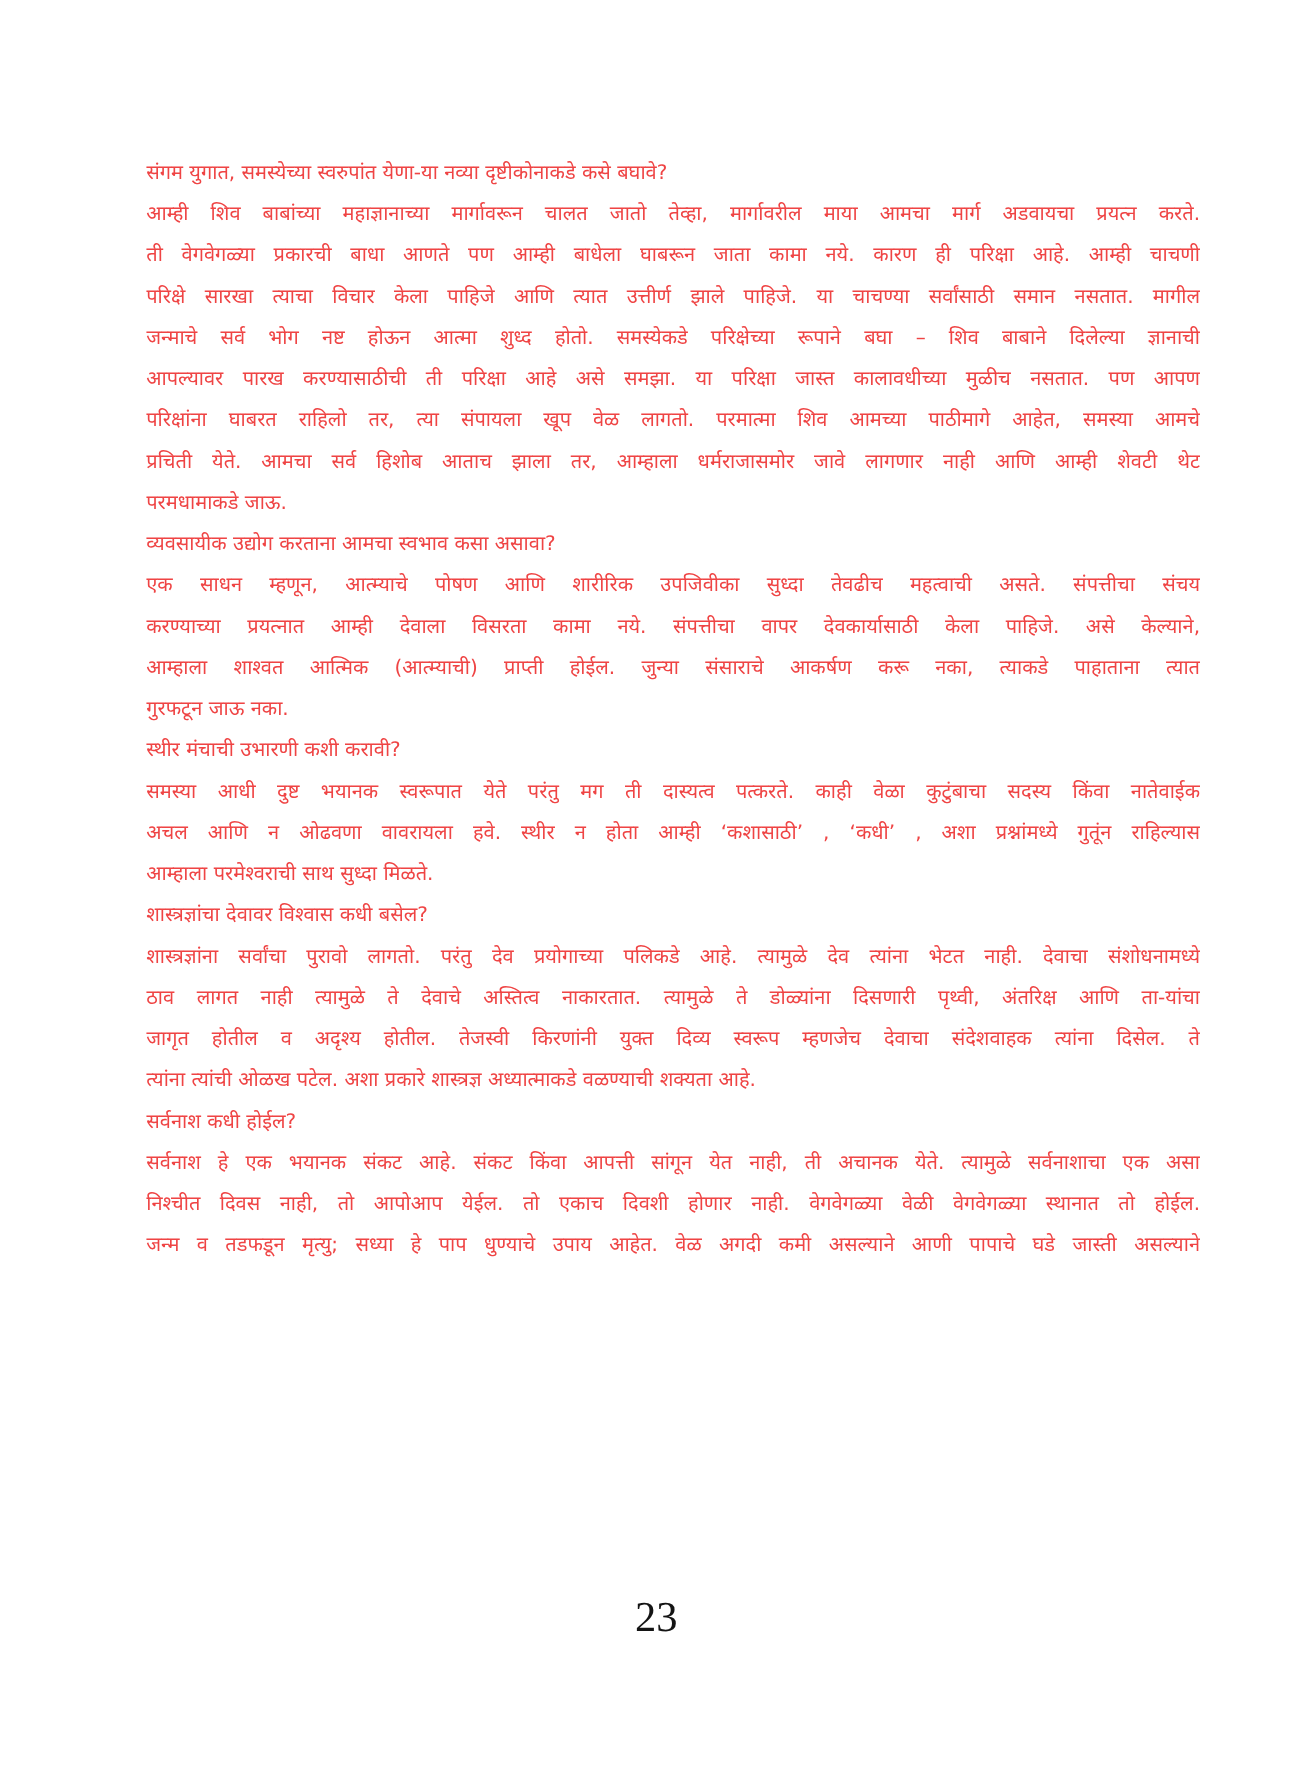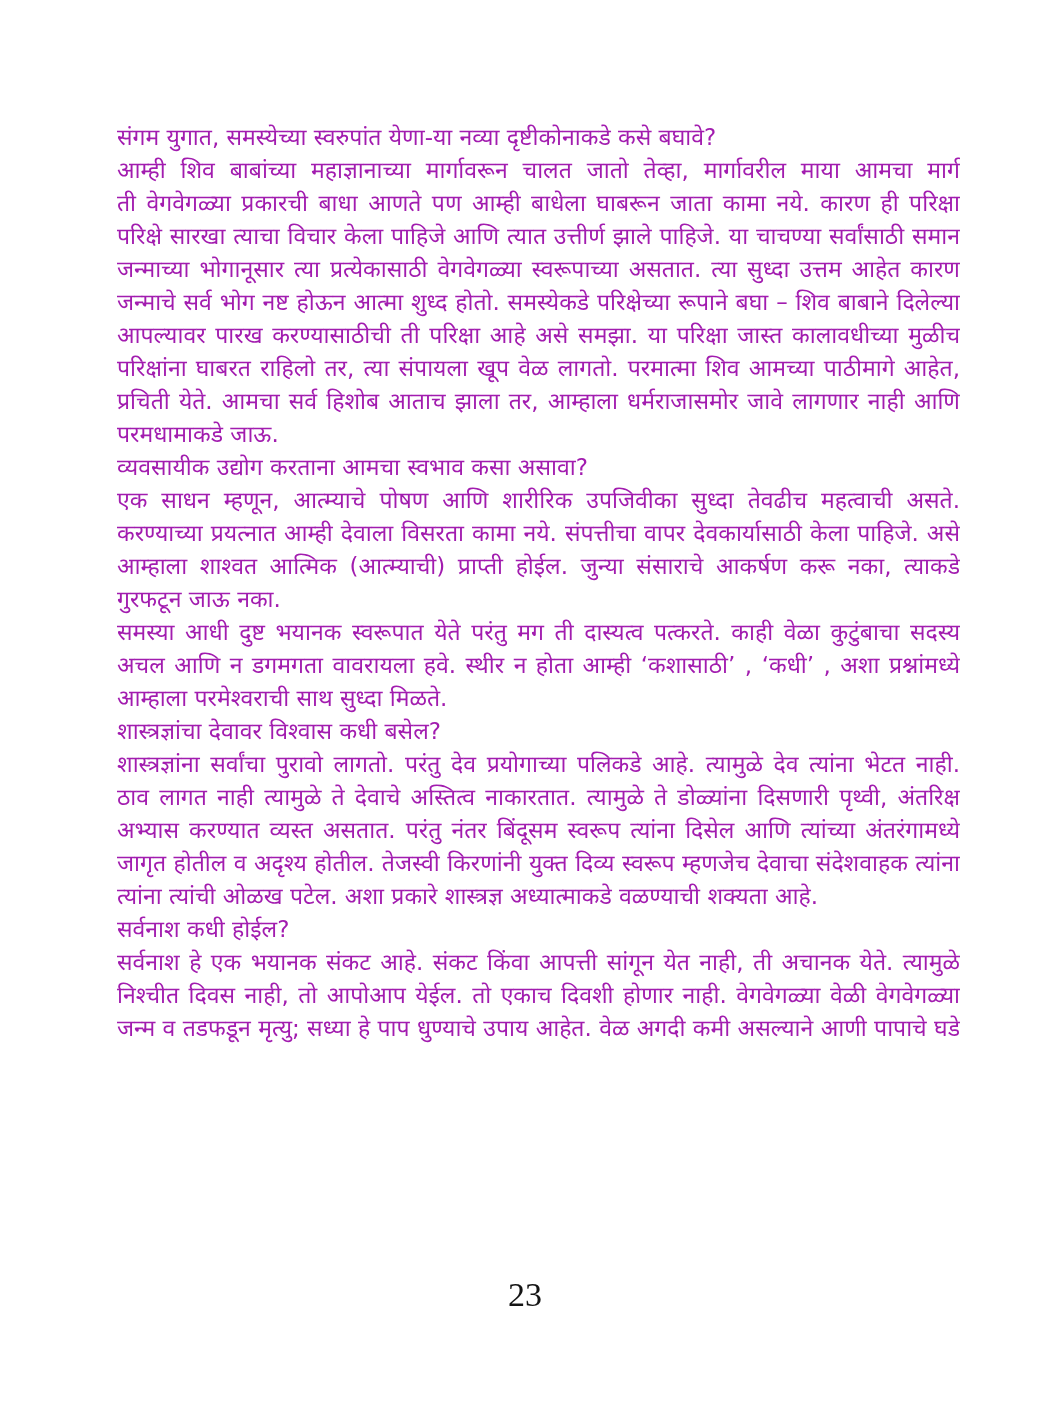--- a/index.html
+++ b/index.html
@@ -10,22 +10,22 @@
     width: 1050px;
     height: 1425px;
     background: #ffffff;
     overflow: hidden;
   }
   .content {
     position: absolute;
     left: 117px;
     top: 121px;
     width: 843px;
-    color: #a21caf;
-    font-size: 23px;
+    color: #ef4444;
+    font-size: 16px;
     line-height: 33px;
   }
   .line {
     height: 33px;
     overflow: hidden;
     text-align: justify;
     text-align-last: justify;
   }
   .line.short, .line.question {
     text-align: left;
@@ -46,41 +46,40 @@
 </head>
 <body>
 
 <div class="page">
   <div class="content">
 
     <div class="line question">संगम युगात, समस्येच्या स्वरुपांत येणा-या नव्या दृष्टीकोनाकडे कसे बघावे?</div>
     <div class="line">आम्ही शिव बाबांच्या महाज्ञानाच्या मार्गावरून चालत जातो तेव्हा, मार्गावरील माया आमचा मार्ग अडवायचा प्रयत्न करते.</div>
     <div class="line">ती वेगवेगळ्या प्रकारची बाधा आणते पण आम्ही बाधेला घाबरून जाता कामा नये. कारण ही परिक्षा आहे. आम्ही चाचणी</div>
     <div class="line">परिक्षे सारखा त्याचा विचार केला पाहिजे आणि त्यात उत्तीर्ण झाले पाहिजे. या चाचण्या सर्वांसाठी समान नसतात. मागील</div>
-    <div class="line">जन्माच्या भोगानूसार त्या प्रत्येकासाठी वेगवेगळ्या स्वरूपाच्या असतात. त्या सुध्दा उत्तम आहेत कारण त्यामुळे पूर्व</div>
     <div class="line">जन्माचे सर्व भोग नष्ट होऊन आत्मा शुध्द होतो. समस्येकडे परिक्षेच्या रूपाने बघा – शिव बाबाने दिलेल्या ज्ञानाची</div>
     <div class="line">आपल्यावर पारख करण्यासाठीची ती परिक्षा आहे असे समझा. या परिक्षा जास्त कालावधीच्या मुळीच नसतात. पण आपण</div>
     <div class="line">परिक्षांना घाबरत राहिलो तर, त्या संपायला खूप वेळ लागतो. परमात्मा शिव आमच्या पाठीमागे आहेत, समस्या आमचे</div>
     <div class="line">प्रचिती येते. आमचा सर्व हिशोब आताच झाला तर, आम्हाला धर्मराजासमोर जावे लागणार नाही आणि आम्ही शेवटी थेट</div>
     <div class="line short">परमधामाकडे जाऊ.</div>
 
     <div class="line question">व्यवसायीक उद्योग करताना आमचा स्वभाव कसा असावा?</div>
     <div class="line">एक साधन म्हणून, आत्म्याचे पोषण आणि शारीरिक उपजिवीका सुध्दा तेवढीच महत्वाची असते. संपत्तीचा संचय</div>
     <div class="line">करण्याच्या प्रयत्नात आम्ही देवाला विसरता कामा नये. संपत्तीचा वापर देवकार्यासाठी केला पाहिजे. असे केल्याने,</div>
     <div class="line">आम्हाला शाश्वत आत्मिक (आत्म्याची) प्राप्ती होईल. जुन्या संसाराचे आकर्षण करू नका, त्याकडे पाहाताना त्यात</div>
     <div class="line short">गुरफटून जाऊ नका.</div>
 
+    <div class="line question">स्थीर मंचाची उभारणी कशी करावी?</div>
     <div class="line">समस्या आधी दुष्ट भयानक स्वरूपात येते परंतु मग ती दास्यत्व पत्करते. काही वेळा कुटुंबाचा सदस्य किंवा नातेवाईक</div>
-    <div class="line">अचल आणि न डगमगता वावरायला हवे. स्थीर न होता आम्ही ‘कशासाठी’ , ‘कधी’ , अशा प्रश्नांमध्ये गुतूंन राहिल्यास</div>
+    <div class="line">अचल आणि न ओढवणा वावरायला हवे. स्थीर न होता आम्ही ‘कशासाठी’ , ‘कधी’ , अशा प्रश्नांमध्ये गुतूंन राहिल्यास</div>
     <div class="line short">आम्हाला परमेश्वराची साथ सुध्दा मिळते.</div>
 
     <div class="line question">शास्त्रज्ञांचा देवावर विश्वास कधी बसेल?</div>
     <div class="line">शास्त्रज्ञांना सर्वांचा पुरावो लागतो. परंतु देव प्रयोगाच्या पलिकडे आहे. त्यामुळे देव त्यांना भेटत नाही. देवाचा संशोधनामध्ये</div>
     <div class="line">ठाव लागत नाही त्यामुळे ते देवाचे अस्तित्व नाकारतात. त्यामुळे ते डोळ्यांना दिसणारी पृथ्वी, अंतरिक्ष आणि ता-यांचा</div>
-    <div class="line">अभ्यास करण्यात व्यस्त असतात. परंतु नंतर बिंदूसम स्वरूप त्यांना दिसेल आणि त्यांच्या अंतरंगामध्ये सुंदर अनुभव</div>
     <div class="line">जागृत होतील व अदृश्य होतील. तेजस्वी किरणांनी युक्त दिव्य स्वरूप म्हणजेच देवाचा संदेशवाहक त्यांना दिसेल. ते</div>
     <div class="line short">त्यांना त्यांची ओळख पटेल. अशा प्रकारे शास्त्रज्ञ अध्यात्माकडे वळण्याची शक्यता आहे.</div>
 
     <div class="line question">सर्वनाश कधी होईल?</div>
     <div class="line">सर्वनाश हे एक भयानक संकट आहे. संकट किंवा आपत्ती सांगून येत नाही, ती अचानक येते. त्यामुळे सर्वनाशाचा एक असा</div>
     <div class="line">निश्चीत दिवस नाही, तो आपोआप येईल. तो एकाच दिवशी होणार नाही. वेगवेगळ्या वेळी वेगवेगळ्या स्थानात तो होईल.</div>
     <div class="line">जन्म व तडफडून मृत्यु; सध्या हे पाप धुण्याचे उपाय आहेत. वेळ अगदी कमी असल्याने आणी पापाचे घडे जास्ती असल्याने</div>
 
   </div>
 

